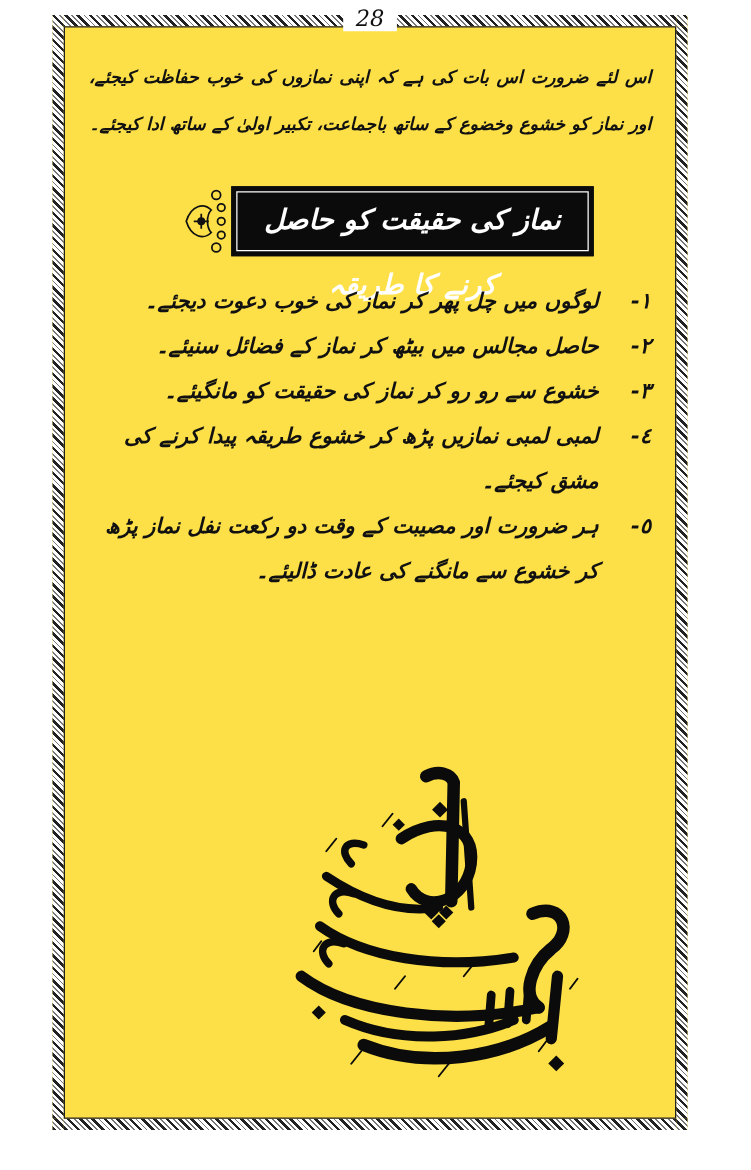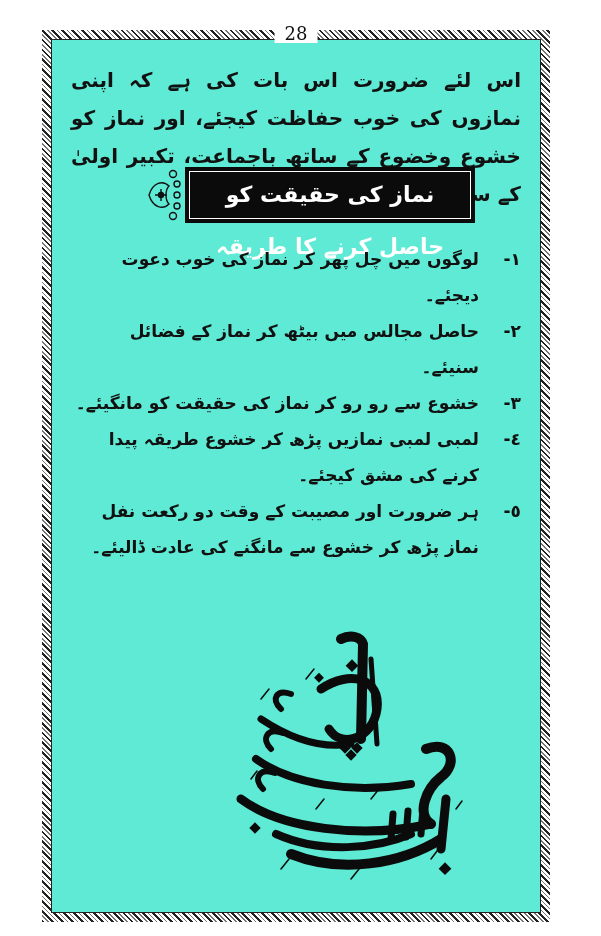--- a/index.html
+++ b/index.html
@@ -1,35 +1,36 @@
 <!DOCTYPE html>
 <html><head>
 <meta charset="utf-8">
 <style>
   html, body { margin: 0; padding: 0; background: #ffffff; }
   body { width: 601px; height: 936px; position: relative; overflow: hidden;
          font-family: "DejaVu Sans", sans-serif; color: #111; }
   .frame {
-    position: absolute; left: 42px; top: 30px; width: 508px; height: 892px;
+    position: absolute; left: 42px; top: 12px; width: 508px; height: 892px;
     box-sizing: border-box;
     border: 9px solid transparent;
     border-image: repeating-linear-gradient(45deg, #222 0 2px, #fff 2px 4px, #777 4px 5px, #fff 5px 7px) 9;
-    background: #5eead4;
+    background: #fde047;
+    font-style: italic;
   }
   .frame-inner {
     position: absolute; inset: 0; border: 1px solid #222;
   }
   .page-number {
     position: absolute; top: -14px; left: 50%; transform: translateX(-50%);
     background: #fff; padding: 0 10px; font-family: "DejaVu Serif", serif;
     font-size: 18px; line-height: 18px; color: #111;
   }
   .content { position: absolute; left: 20px; right: 20px; top: 0; bottom: 0; direction: rtl; }
   .para {
-    font-family: "DejaVu Sans", sans-serif; font-size: 20px; line-height: 38px;
+    font-family: "DejaVu Sans", sans-serif; font-size: 14px; line-height: 38px;
     text-align: justify; margin: 0; padding-top: 22px; font-weight: bold;
   }
   .heading-wrap {
     position: absolute; top: 128px; right: 46px; display: flex; flex-direction: row; align-items: center;
   }
   .heading-box {
     background: #0b0b0b; color: #fff; font-size: 22px; font-weight: bold;
     height: 52px; line-height: 52px; padding: 0 18px; width: 250px; text-align: center;
     border: 2px solid #0b0b0b; outline: 1px solid #fff; outline-offset: -5px;
   }

